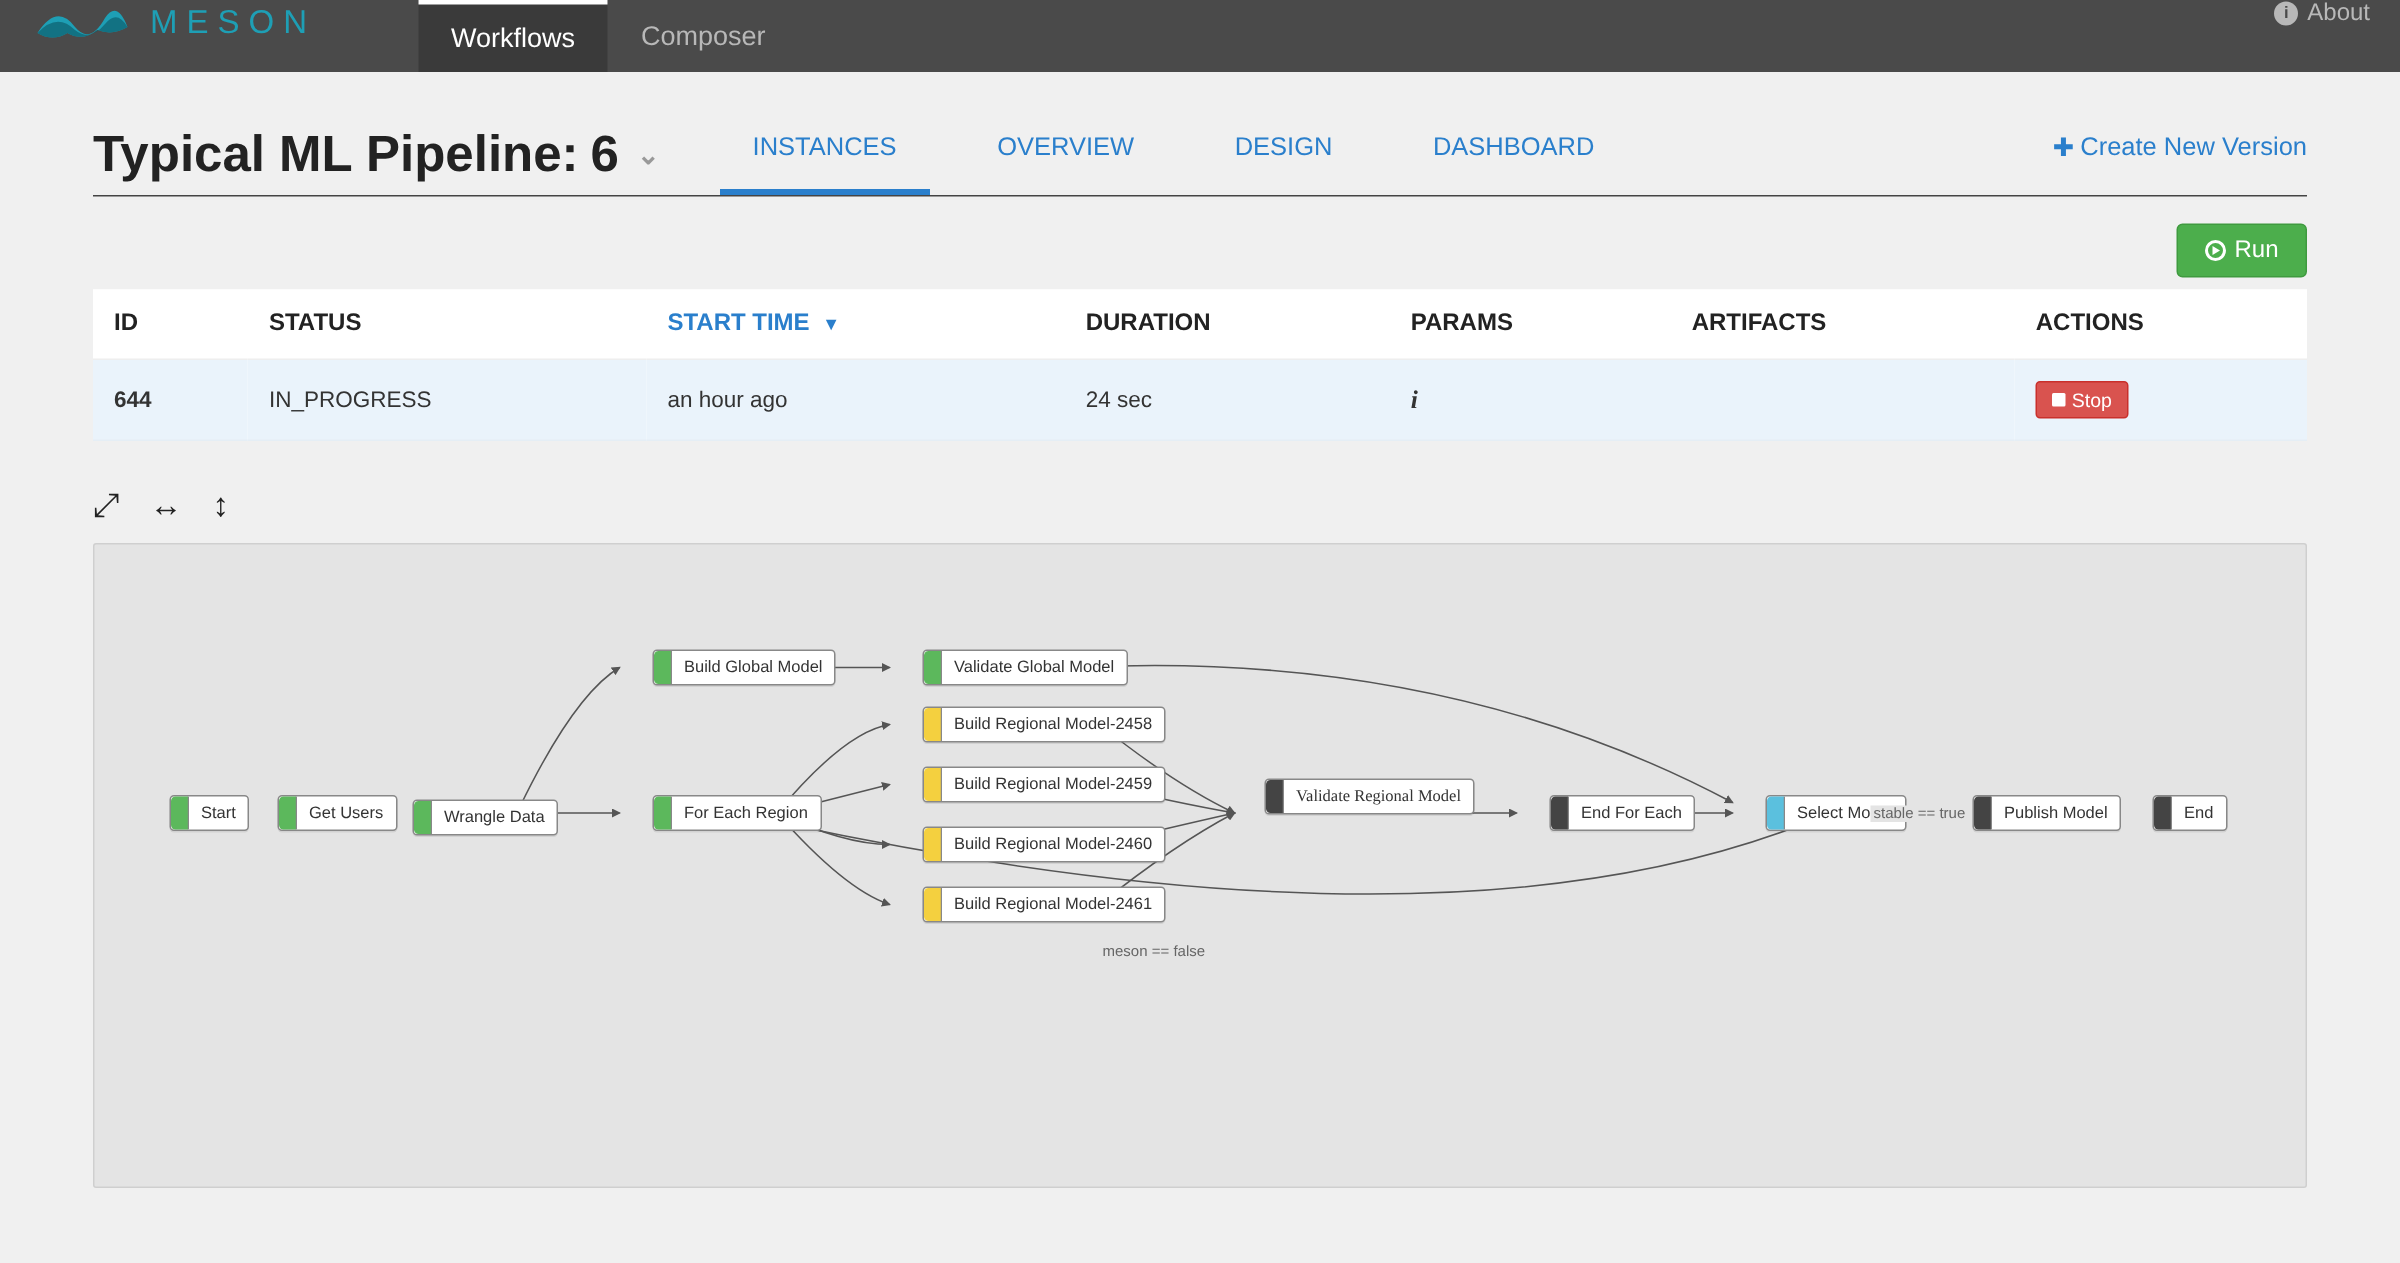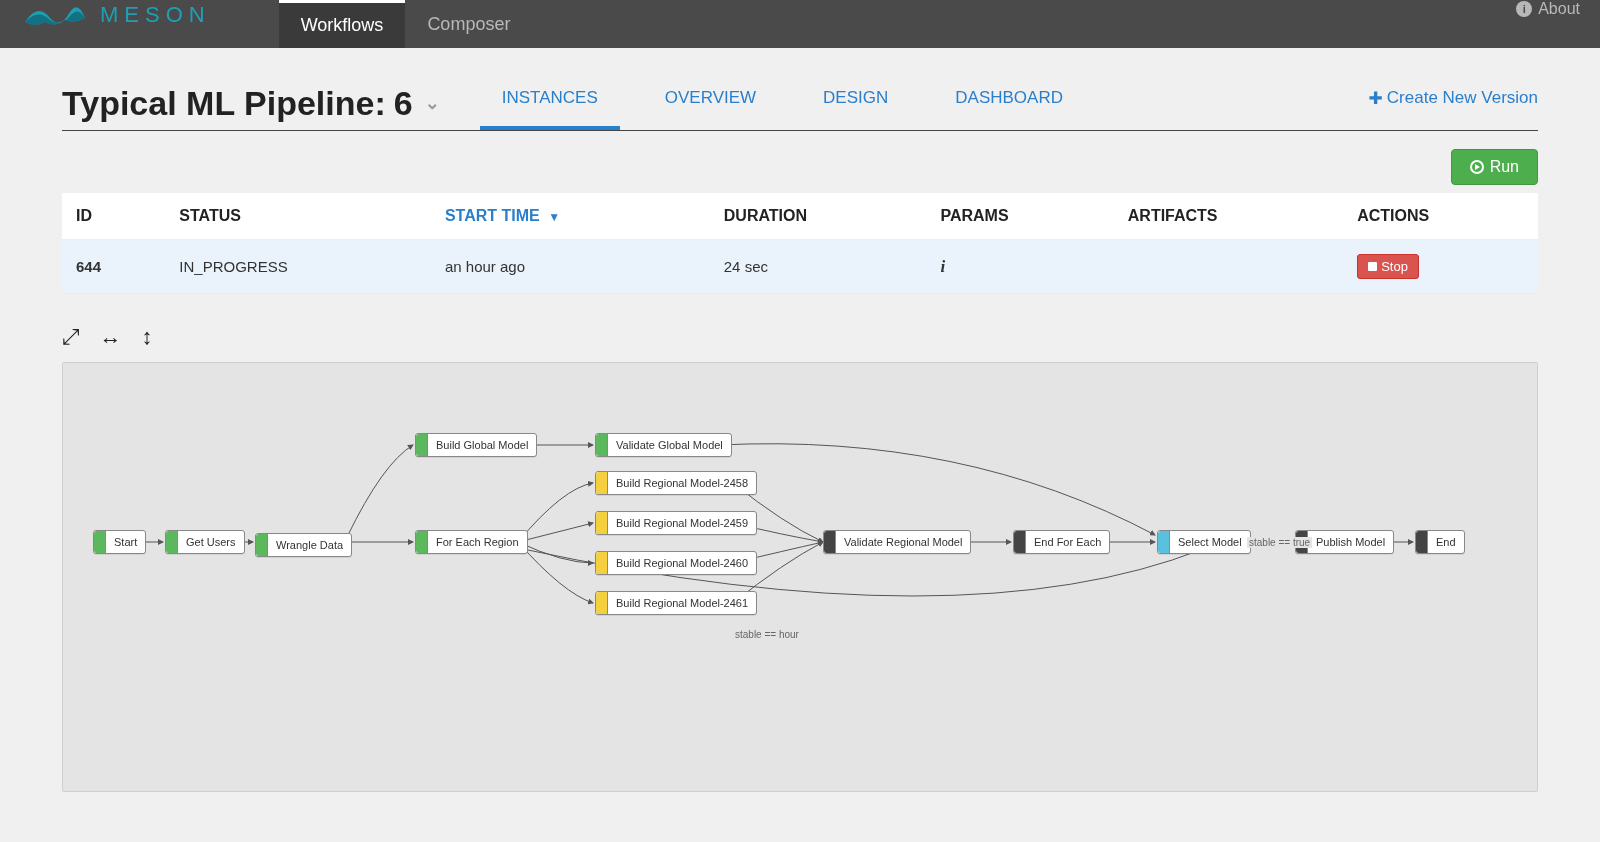--- a/index.html
+++ b/index.html
@@ -42,21 +42,21 @@
   .stop-sq { width:9px; height:9px; background:#fff; border-radius:1px; display:inline-block;}
   .info-ic { font-family: serif; font-style: italic; font-weight:bold; font-size:17px; cursor:pointer;}
 
   
   .diag-tools { display:flex; gap:20px; padding: 30px 0 12px; font-size:22px; color:#222;}
   .diag-tools span { cursor:pointer; }
 
   
   .canvas { background:#e4e4e4; border:1px solid #cfcfcf; position:relative; height:430px; overflow:hidden; border-radius:2px;}
   svg.edges { position:absolute; top:0; left:0; width:100%; height:100%; pointer-events:none;}
-  .node { position:absolute; display:flex; background:#fff; border:1px solid #888; border-radius:3px; font-size:11px; height:24px; align-items:stretch; box-shadow:0 1px 0 rgba(0,0,0,0.08);}
+  .node { position:absolute; display:flex; background:#fff; border:1px solid #888; border-radius:3px; font-size:11px; height:24px; align-items:stretch; box-shadow:0 1px 0 rgba(0,0,0,0.08);margin-left:20px;}
   .node .status { width:12px; border-radius:3px 0 0 3px; border-right:1px solid #888;}
   .node .label { padding:0 8px; display:flex; align-items:center; white-space:nowrap;}
   .st-green .status{ background:#5cb85c;}
   .st-yellow .status{ background:#f4d03f;}
   .st-dark .status{ background:#444;}
   .st-blue .status{ background:#5bc0de;}
   .edge-label { position:absolute; font-size:10px; color:#666; background:#e4e4e4; padding:0 2px;}
 </style>
 </head>
 <body>
@@ -216,21 +216,21 @@
       </div>
     <div class="node st-yellow" style="left:532px; top:188px;">
         <div class="status"></div>
         <div class="label">Build Regional Model-2460</div>
       </div>
     <div class="node st-yellow" style="left:532px; top:228px;">
         <div class="status"></div>
         <div class="label">Build Regional Model-2461</div>
       </div>
 
-    <div class="node st-dark" style="left:760px; top:167px;">
+    <div class="node st-dark" style="left:760px; top:156px;font-family:Liberation Serif, serif;">
         <div class="status"></div>
         <div class="label">Validate Regional Model</div>
       </div>
     <div class="node st-dark" style="left:950px; top:167px;">
         <div class="status"></div>
         <div class="label">End For Each</div>
       </div>
     <div class="node st-blue" style="left:1094px; top:167px;">
         <div class="status"></div>
         <div class="label">Select Model</div>
@@ -238,15 +238,15 @@
     <div class="node st-dark" style="left:1232px; top:167px;">
         <div class="status"></div>
         <div class="label">Publish Model</div>
       </div>
     <div class="node st-dark" style="left:1352px; top:167px;">
         <div class="status"></div>
         <div class="label">End</div>
       </div>
 
     <div class="edge-label" style="left:1184px; top:174px;">stable == true</div>
-    <div class="edge-label" style="left:670px; top:266px;">stable == hour</div>
+    <div class="edge-label" style="left:670px; top:266px;">meson == false</div>
   </div>
 </div>
 
 </body></html>

